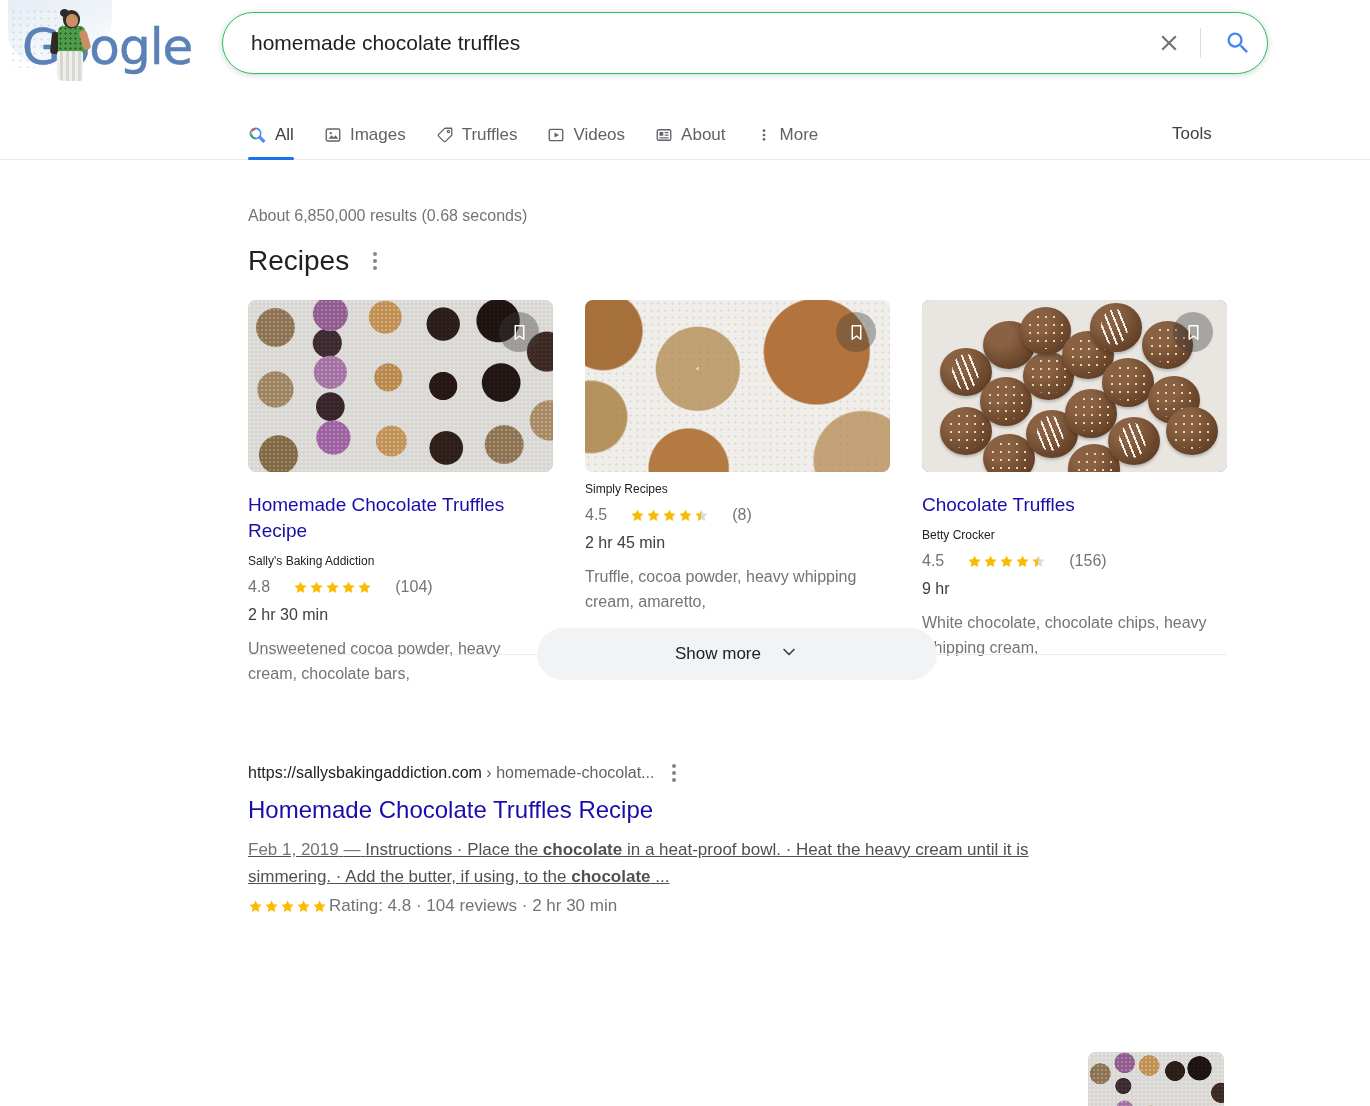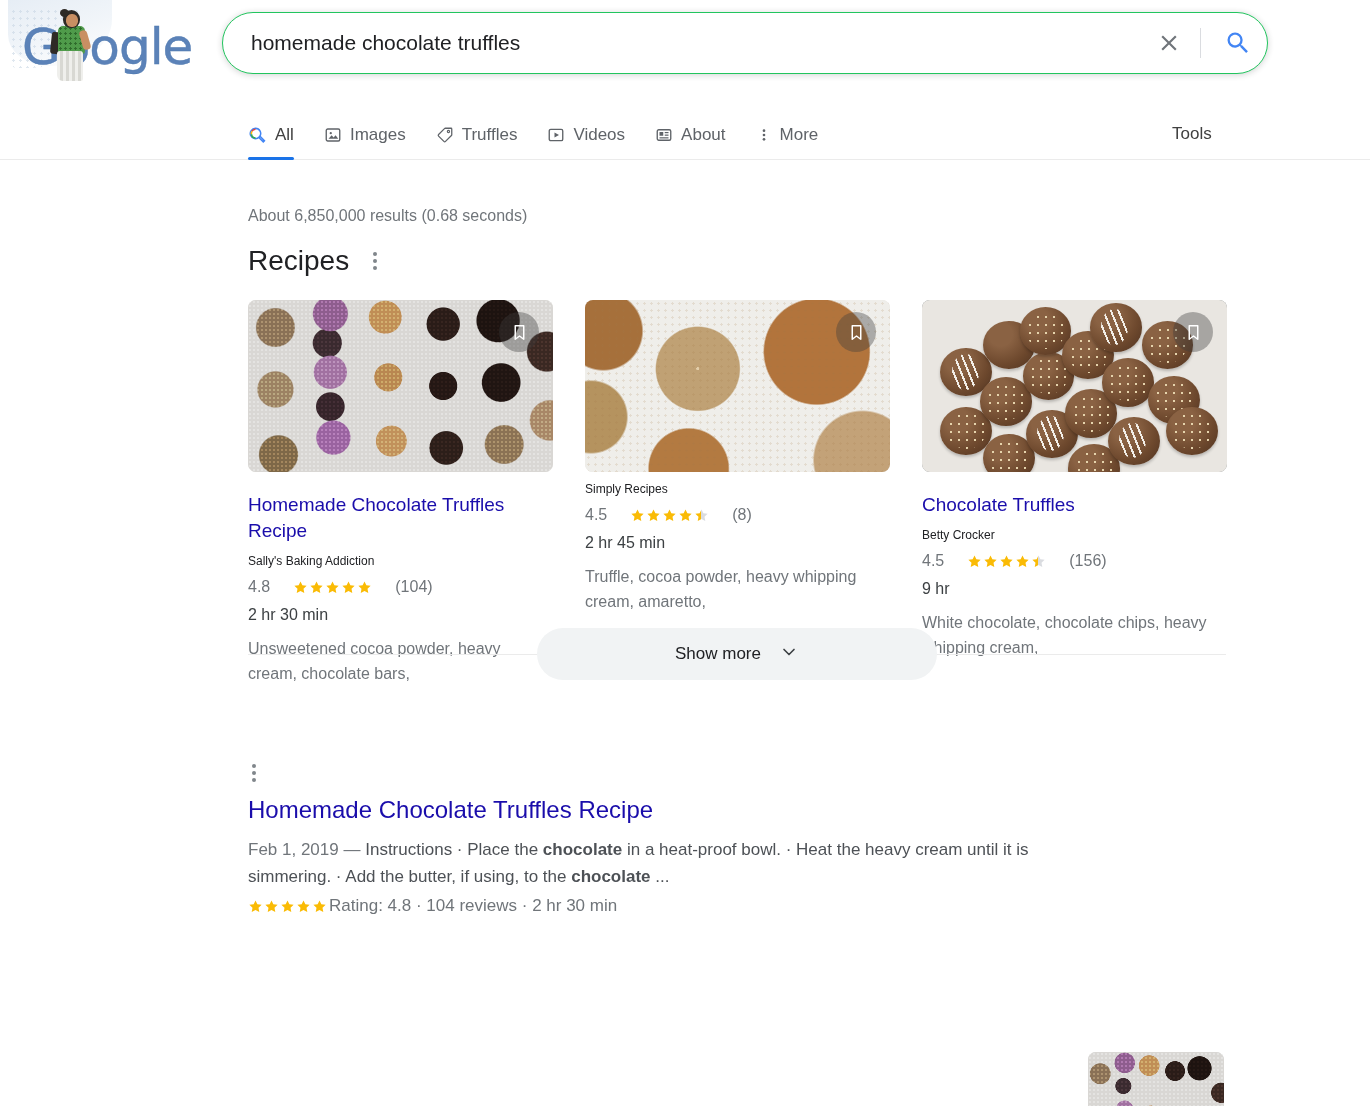--- a/index.html
+++ b/index.html
@@ -331,20 +331,21 @@
     line-height: 32px;
     color: #1a0dab;
     cursor: pointer;
   }
   .res-snippet {
     margin-top: 10px;
     font-size: 17px;
     line-height: 27px;
     color: #4d5156;
     width: 800px;
+    text-decoration: underline;
   }
   .res-snippet .date { color: #70757a; }
   .res-snippet b { font-weight: 700; color: #4d5156; }
   .res-meta {
     margin-top: 6px;
     font-size: 17px;
     color: #70757a;
     display: flex;
     align-items: center;
     gap: 2px;
@@ -711,20 +712,25 @@
         <svg width="20" height="20" viewBox="0 0 24 24">
           <path d="M6 9l6 6 6-6" fill="none" stroke="#3c4043" stroke-width="2" stroke-linecap="round" stroke-linejoin="round"></path>
         </svg>
       </span>
     </button>
     <div class="smline"></div>
   </div>
 
   <div class="result">
     <div class="res-urlrow">
+      <div>
+        <span class="res-domain">https://sallysbakingaddiction.com</span>
+        <span class="res-path">›</span>
+        <span class="res-path">homemade-chocolat...</span>
+      </div>
       <div class="kebab">
         <i></i>
           <i></i>
           <i></i>
       </div>
     </div>
     <div class="res-title">Homemade Chocolate Truffles Recipe</div>
     <div class="res-snippet">
       <span class="date">Feb 1, 2019</span>
       <span class="date">—</span>

